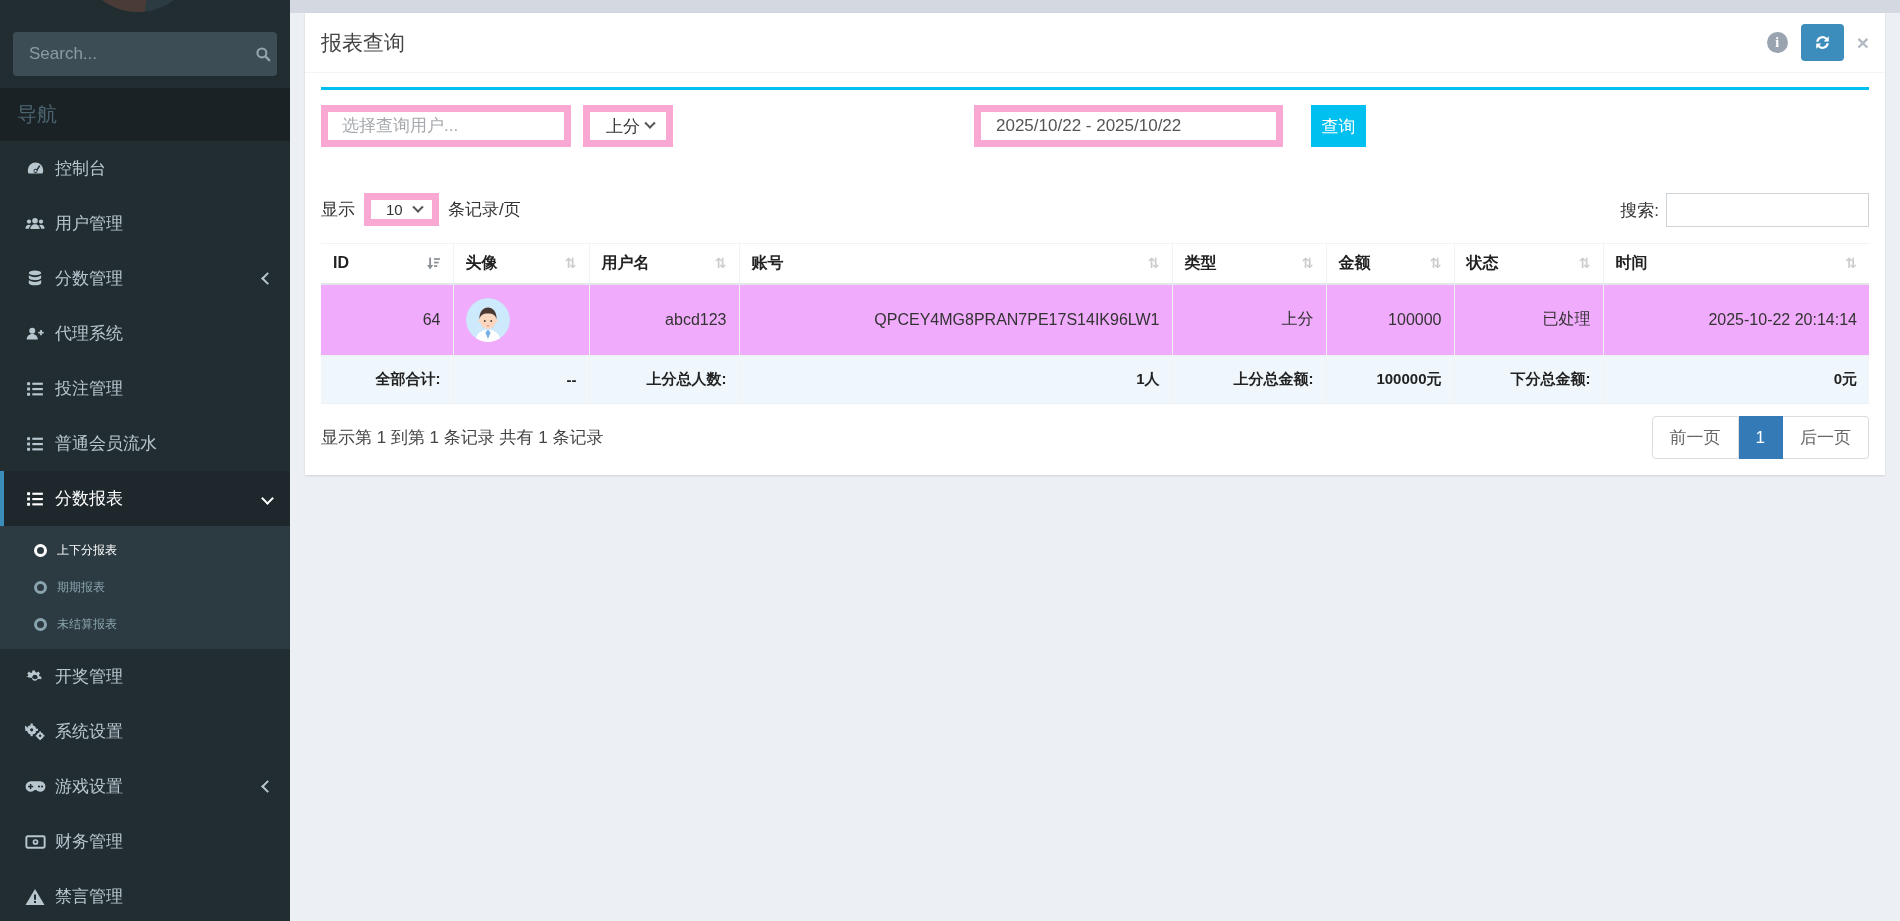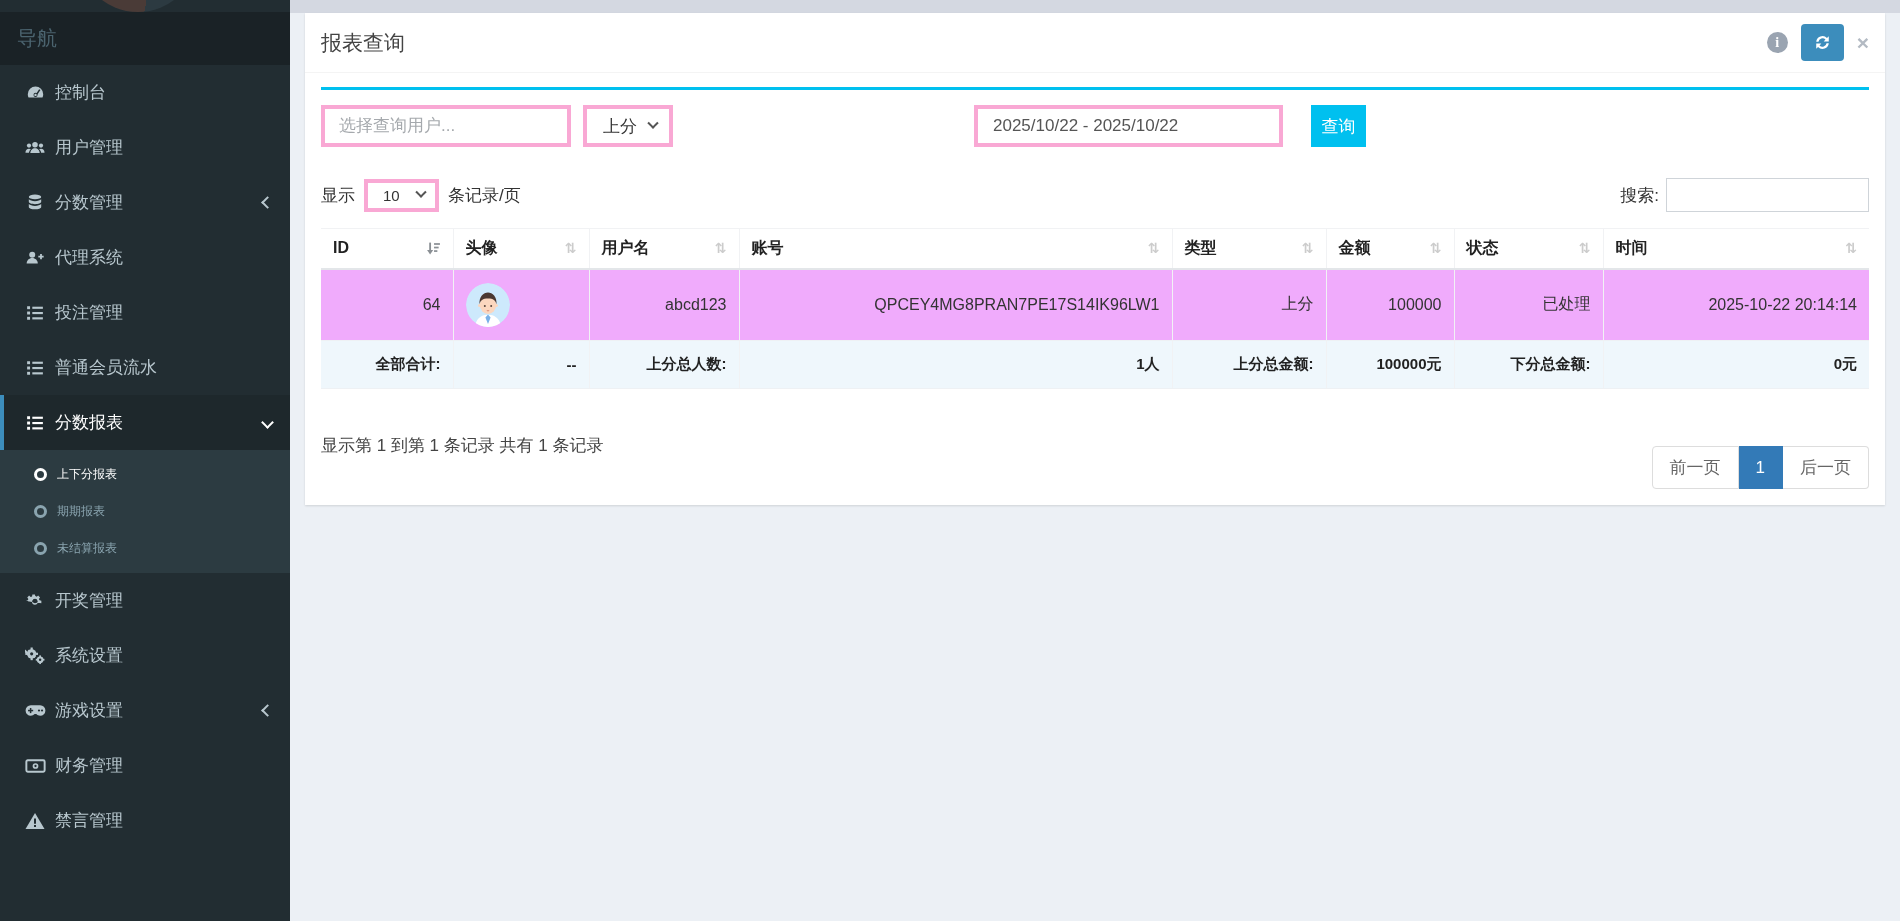--- a/index.html
+++ b/index.html
@@ -37,66 +37,77 @@
   .panel-header h1 { font-size:21px; font-weight:400; color:#444; }
   .tools { margin-left:auto; display:flex; align-items:center; gap:13px; }
   .info-btn { width:21px; height:21px; border-radius:50%; background:#9aa4b1; color:#fff; font-size:14px; font-weight:bold; font-family:"Liberation Serif",serif; display:flex; align-items:center; justify-content:center; cursor:pointer; }
   .refresh-btn { width:43px; height:37px; background:#3c8dbc; border:none; border-radius:4px; display:flex; align-items:center; justify-content:center; cursor:pointer; }
   .close-btn { color:#b3bac3; font-size:21px; font-weight:bold; cursor:pointer; line-height:1; }
 
   .panel-body { padding:14px 16px 16px; }
   .accent-bar { height:3px; background:#00c0ef; }
 
   .filter-row { display:flex; align-items:center; margin-top:15px; height:42px; }
-  .filter-row input, .select { border:4px solid #f9a8d4; background:#fff; font-size:17px; color:#555; }
+  .filter-row input, .select { border:7px solid #f9a8d4; background:#fff; font-size:17px; color:#555; }
   .user-input { width:250px; height:42px; padding:0 14px; outline:none; }
   .user-input::placeholder { color:#a5a9ad; }
   .select { display:flex; align-items:center; cursor:pointer; }
   .type-select { width:90px; height:42px; margin-left:12px; padding:0 12px 0 16px; color:#333; }
   .caret { width:8px; height:8px; border-right:2px solid #555; border-bottom:2px solid #555; transform:rotate(45deg) translate(-2px,-2px); margin-left:auto; }
   .date-input { width:309px; height:42px; margin-left:301px; padding:0 15px; outline:none; color:#333; }
   .query-btn { margin-left:28px; width:55px; height:42px; background:#00c0ef; border:none; color:#fff; font-size:17px; cursor:pointer; }
 
-  .length-row { display:flex; align-items:center; margin-top:31px; }
+  .length-row { display:flex; align-items:flex-start; margin-top:46px; }
   .length-left { display:flex; align-items:center; gap:9px; font-size:17px; color:#333; }
   .page-size-select { width:75px; height:33px; padding:0 10px 0 15px; font-size:15px; color:#333; }
   .table-search { margin-left:auto; display:flex; align-items:center; gap:7px; font-size:17px; color:#333; }
   .table-search input { width:203px; height:34px; border:1px solid #cfd4d9; outline:none; padding:0 8px; font-size:16px; }
 
   table { width:100%; border-collapse:collapse; table-layout:fixed; margin-top:16px; border-top:1px solid #f1f2f4; }
   th, td { text-align:right; font-size:16px; border-right:1px solid #f1f2f4; padding:0 12px; overflow:hidden; white-space:nowrap; }
   th:last-child, td:last-child { border-right:none; }
   thead th { height:40px; border-bottom:2px solid #e3e6e9; font-weight:bold; color:#222; }
   .th-inner { display:flex; align-items:center; }
   .sort-icon { margin-left:auto; color:#ccc; font-size:14px; }
   .sort-icon.active { color:#8a8f94; display:flex; align-items:center; }
   tbody tr.data-row { background:#f0abfc; }
   tbody tr.data-row td { height:72px; border-bottom:1px solid #eef1f4; color:#333; }
   tbody tr.summary-row { background:#eff7fc; }
   tbody tr.summary-row td { height:48px; border-bottom:1px solid #eef1f4; font-weight:bold; color:#222; font-size:15px;margin-left:39px; }
   .avatar-wrap { width:44px; height:44px; border-radius:50%; overflow:hidden; }
 
   .footer-row { display:flex; align-items:center; margin-top:12px; }
   .page-info { font-size:17px; color:#444; }
-  .pagination { margin-left:auto; display:flex; list-style:none;margin-top:45px; }
+  .pagination { margin-left:auto; display:flex; list-style:none; }
   .page-btn { height:43px; padding:0 17px; display:flex; align-items:center; border:1px solid #ddd; border-left:none; background:#fff; color:#666; font-size:17px; cursor:pointer; }
   .page-btn:first-child { border-left:1px solid #ddd; border-radius:4px 0 0 4px; }
   .page-btn:last-child { border-radius:0 4px 4px 0;text-align:right; }
   .page-btn.active { background:#337ab7; border-color:#337ab7; color:#fff; }
 
   svg { display:block; }
 </style>
 </head>
 <body>
 
 <div class="app">
 
   <aside class="sidebar">
     <div class="avatar-sliver"></div>
 
+    <div class="search-box">
+      <input placeholder="Search..." style="">
+      <button class="search-btn">
+        <span>
+          <svg width="17" height="17" viewBox="0 0 16 16">
+              <circle cx="6.5" cy="6.5" r="4.2" fill="none" stroke="currentColor" stroke-width="2"></circle>
+              <path d="M9.8 9.8 14 14" stroke="currentColor" stroke-width="2.2"></path>
+            </svg>
+        </span>
+      </button>
+    </div>
 
     <div class="nav-header">导航</div>
 
     <nav class="nav">
 
       <a class="nav-item">
         <span class="nicon">
           <svg width="19" height="19" viewBox="0 0 16 16" fill="currentColor">
               <path d="M8 3A6.5 6.5 0 0 0 1.5 9.5c0 1 .22 1.9.62 2.7h11.76c.4-.8.62-1.7.62-2.7A6.5 6.5 0 0 0 8 3z"></path>
               <circle cx="8" cy="10" r="1.7" fill="#222d32"></circle>

